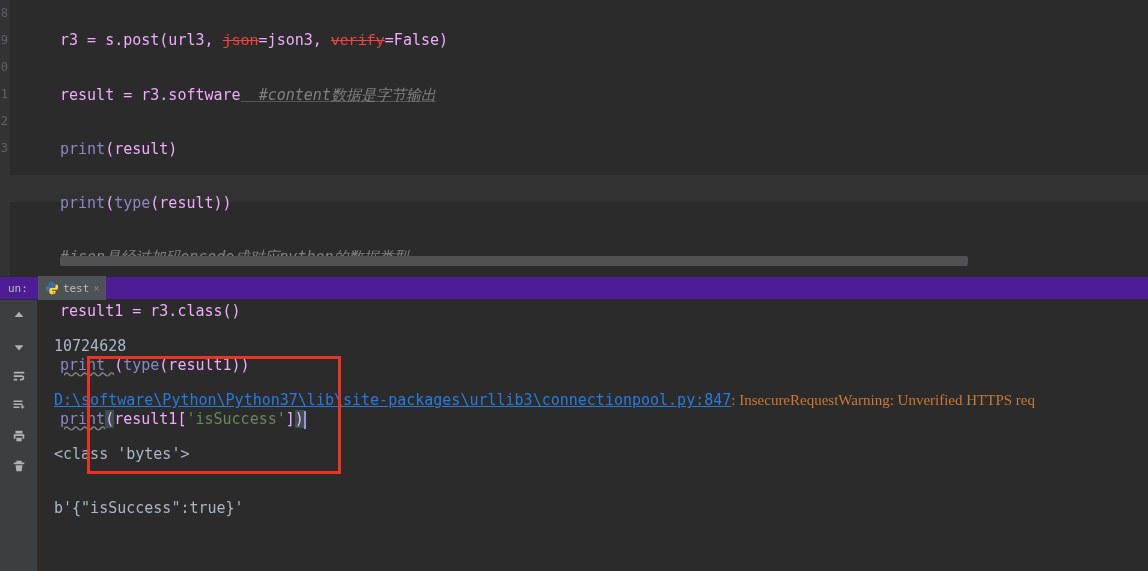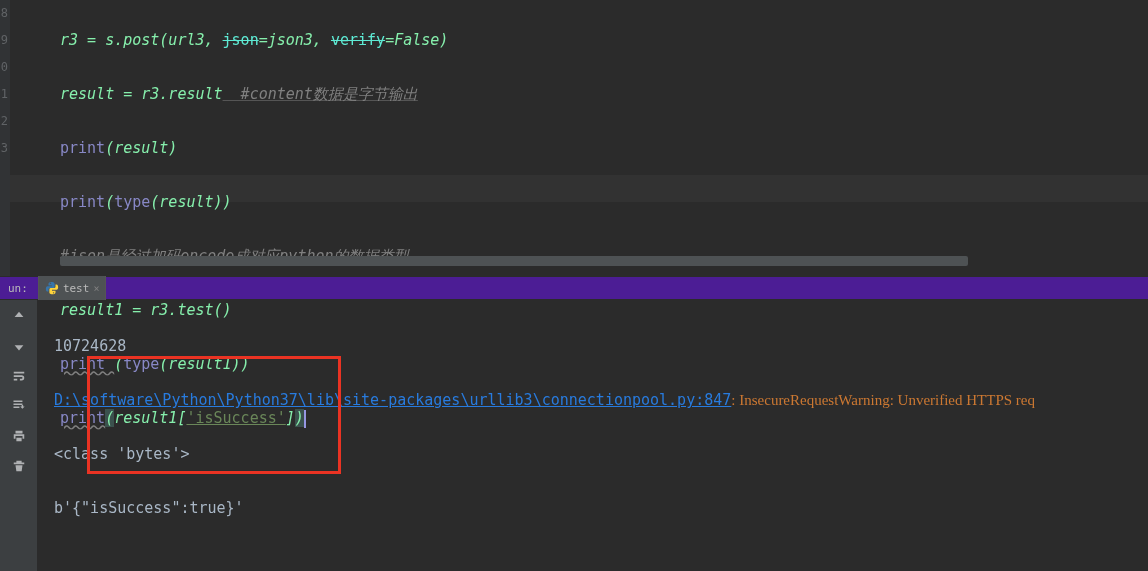--- a/index.html
+++ b/index.html
@@ -41,24 +41,24 @@
 }
 .code-line { position: relative; }
 .active-line {
   position: absolute;
   left: 10px;
   right: 0;
   top: 175px;
   height: 27px;
   background: #323232;
 }
-.kw-call { color: #5eead4; }
+.kw-call { color: #ef4444; font-family: Liberation Mono, monospace; }
 .kw-builtin { color: #8888c6; }
-.plain { color: #86efac; font-style: italic; }
-.string { color: #6a8759; text-decoration: underline; }
+.plain { color: #f0abfc; }
+.string { color: #6a8759; }
 .comment { color: #808080; font-style: italic; text-decoration: underline; text-decoration-color: #555; }
 .underlined { text-decoration: underline; text-decoration-color: #808080; text-decoration-style: wavy; }
 .paren-highlight { background: #3b514d; }
 .cursor-rect {
   display: inline-block;
   width: 2px;
   height: 18px;
   background: #9696e1;
   vertical-align: middle;
 }
@@ -161,25 +161,25 @@
     <div>8</div>
     <div>9</div>
     <div>0</div>
     <div>1</div>
     <div>2</div>
     <div>3</div>
   </div>
   <div class="active-line"></div>
   <div class="code">
 <div class="code-line"><span class="plain">r3 = s.post(url3, </span><span class="kw-call strike">json</span><span class="plain">=json3, </span><span class="kw-call strike">verify</span><span class="plain">=False)</span></div>
-<div class="code-line"><span class="plain">result = r3.result</span><span class="comment">  #content数据是字节输出</span></div>
+<div class="code-line"><span class="plain">result = r3.software</span><span class="comment">  #content数据是字节输出</span></div>
 <div class="code-line"><span class="kw-builtin">print</span><span class="plain">(result)</span></div>
 <div class="code-line"><span class="kw-builtin">print</span><span class="plain">(</span><span class="kw-builtin">type</span><span class="plain">(result))</span></div>
 <div class="code-line"><span class="comment">#json是经过加码encode成对应python的数据类型</span></div>
-<div class="code-line"><span class="plain">result1 = r3.test()</span></div>
+<div class="code-line"><span class="plain">result1 = r3.class()</span></div>
 <div class="code-line"><span class="kw-builtin underlined">print </span><span class="plain">(</span><span class="kw-builtin">type</span><span class="plain">(result1))</span></div>
 <div class="code-line"><span class="kw-builtin underlined">print</span><span class="plain paren-highlight">(</span><span class="plain">result1[</span><span class="string">'isSuccess'</span><span class="plain">]</span><span class="plain paren-highlight">)</span><span class="cursor-rect"></span></div>
   </div>
   <div class="hscroll"></div>
 </div>
 
 <div class="panel-header">
   <span class="run-label">un:</span>
   <div class="tab">
     <span class="tab-icon-py">

